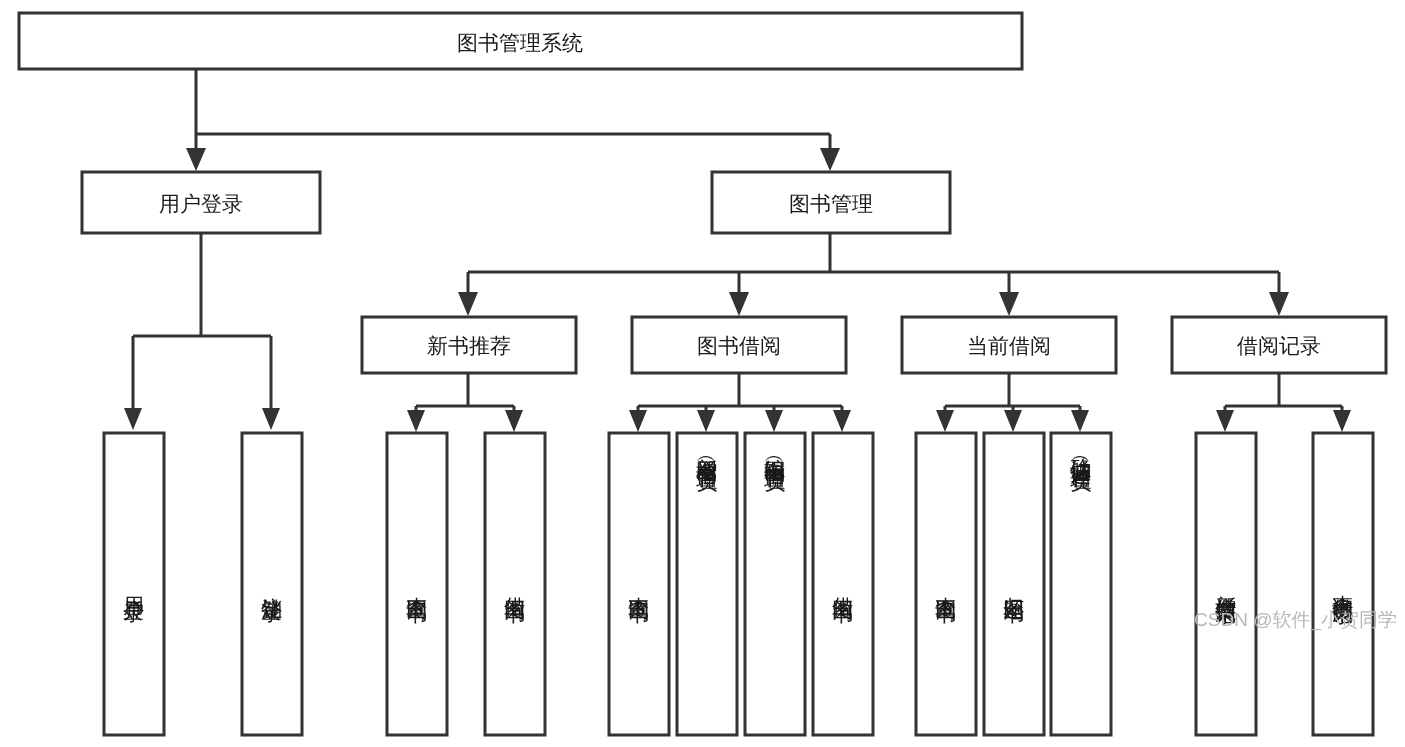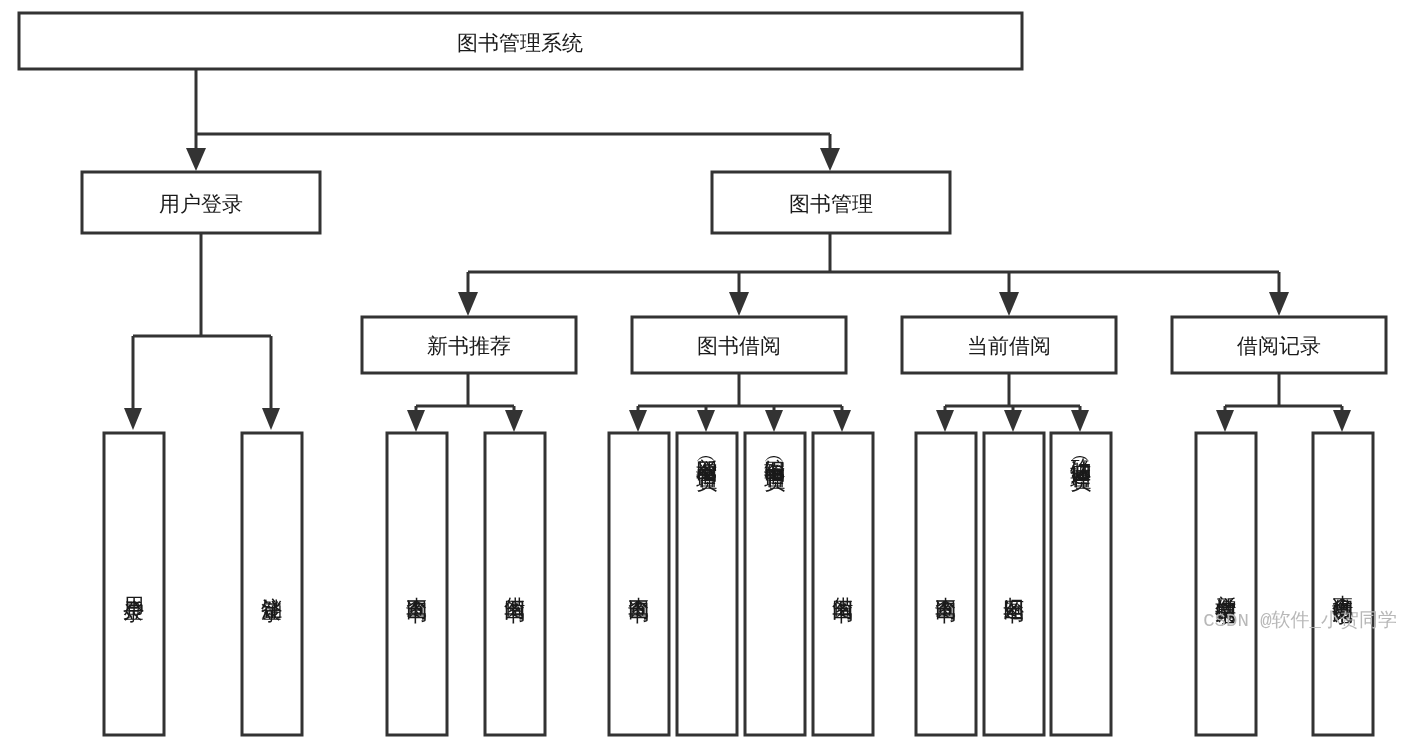--- a/index.html
+++ b/index.html
@@ -63,21 +63,21 @@
     line-height: 1.12;
     color: #1a1a1a;
     letter-spacing: 2px;
     white-space: nowrap;
     text-align: center;
   }
   .watermark {
     position: absolute;
     right: 8px;
     bottom: 6px;
-    font-family: Liberation Mono, monospace;
+    font-family: Liberation Sans, sans-serif;
     font-size: 19px;
     color: #b8b8b8;
     white-space: nowrap;
     margin-left: 21px;
   }
 </style>
 </head>
 <body>
 
 <div id="diagram-root">

